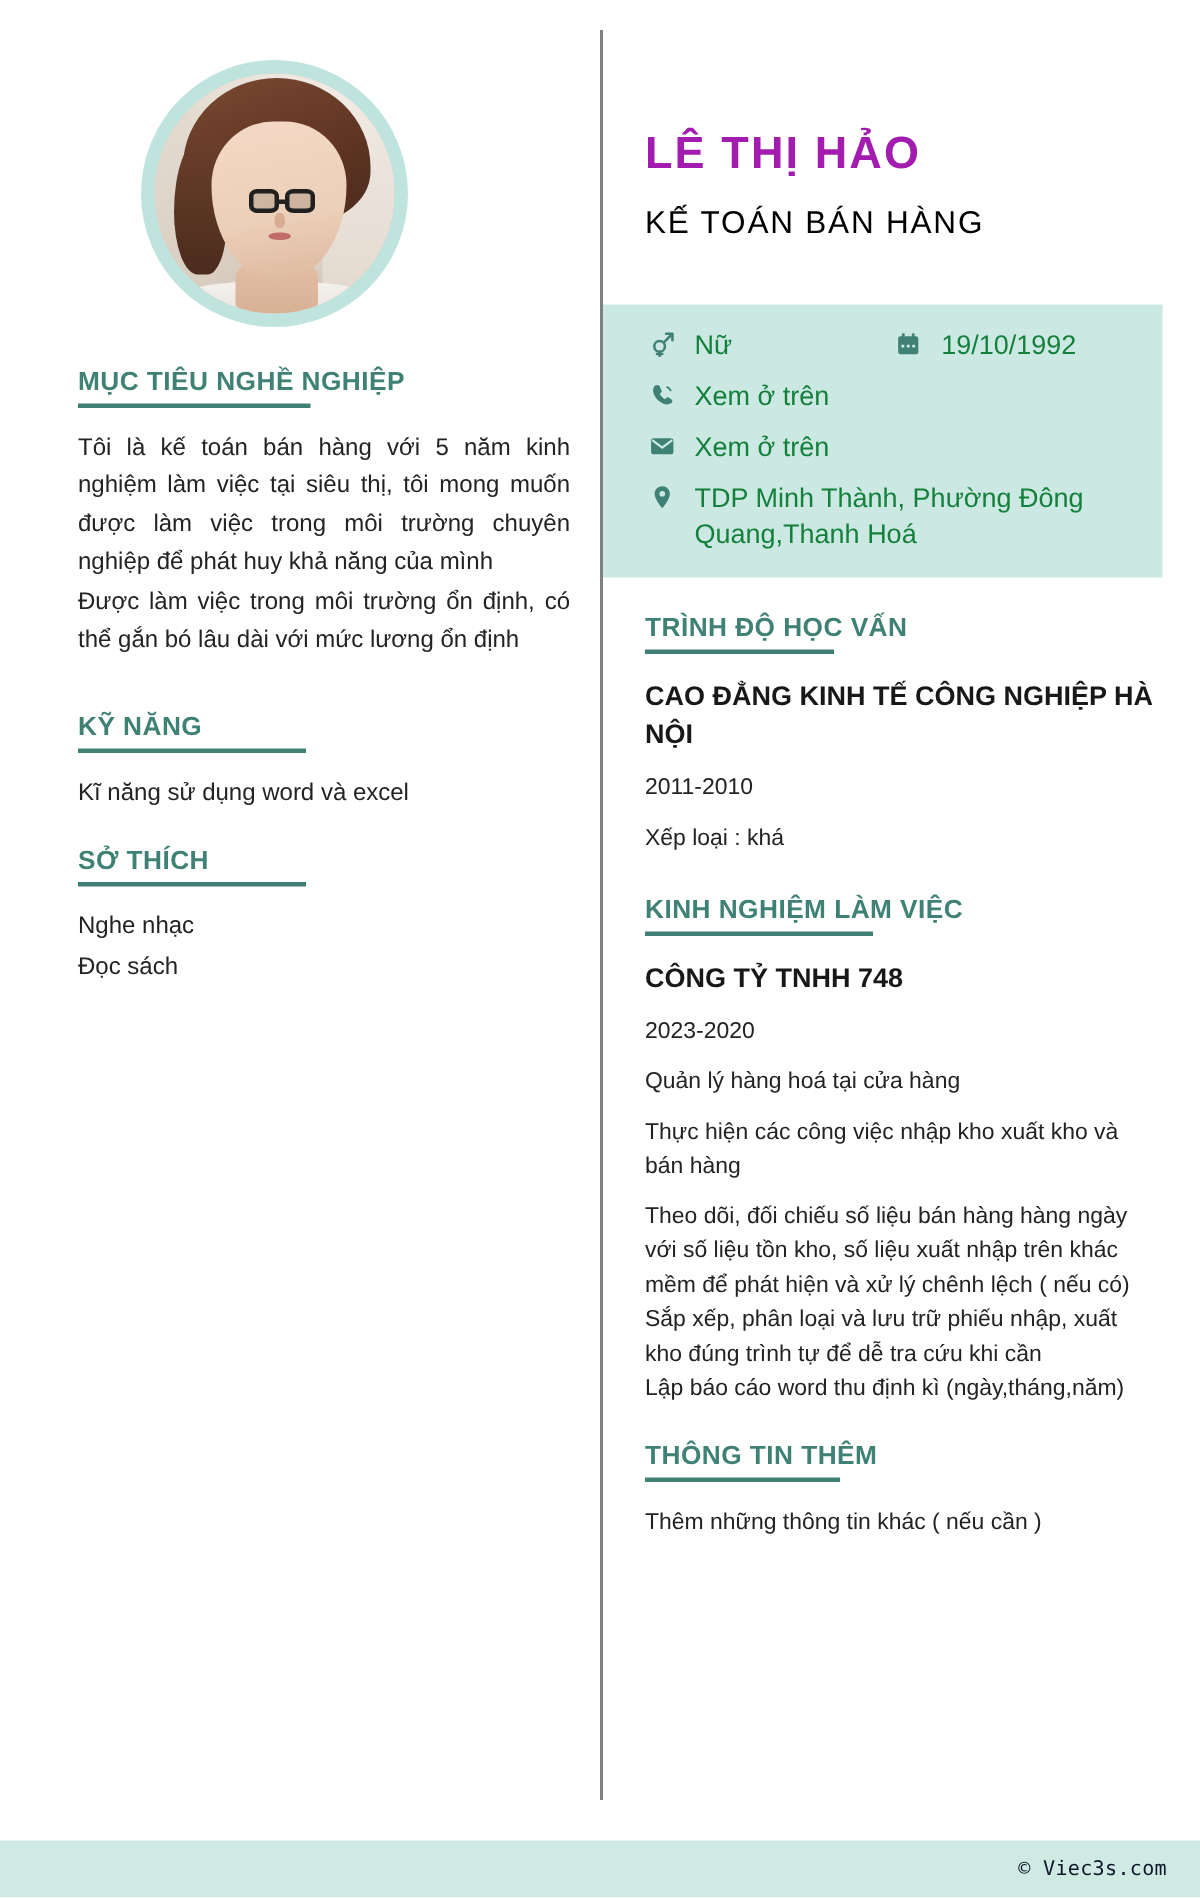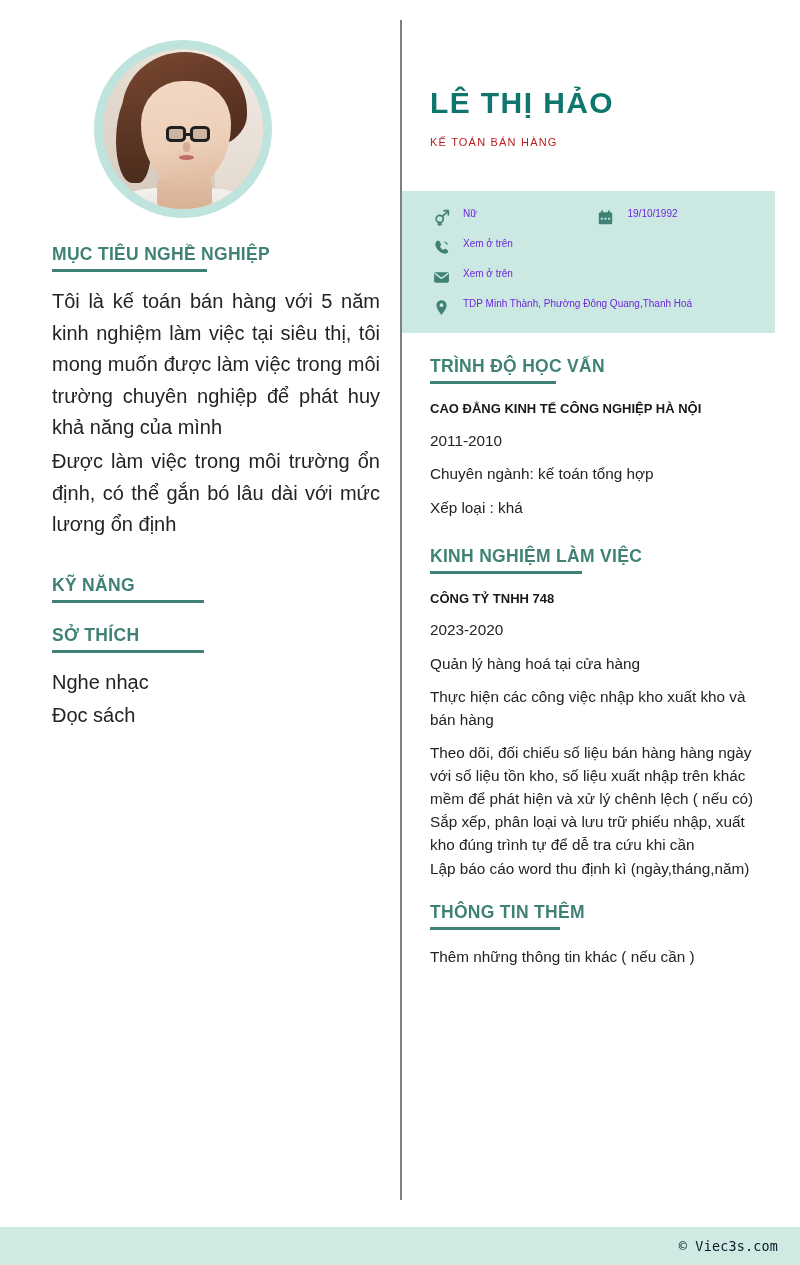--- a/index.html
+++ b/index.html
@@ -157,21 +157,21 @@
   }
   .sec-rule {
     width: 155px;
     height: 3px;
     background: #3f8275;
     margin-bottom: 14px;
   }
   .sec-rule.short { width: 152px; }
 
   .body-text {
-    font-size: 20px;
+    font-size: 16px;
     line-height: 1.58;
     color: #232323;
     margin: 0 0 0 0;
     text-align: justify;
   }
   .body-text + .body-text { margin-top: 2px; }
   .body-text.left { text-align: left; }
   .gap-para { margin-top: 15px; }
 
   
@@ -183,28 +183,28 @@
     box-sizing: border-box;
   }
 
   .name-block {
     padding: 86px 0 0 30px;
   }
   .cv-name {
     font-size: 30px;
     font-weight: bold;
     letter-spacing: 1.4px;
-    color: #0f766e;
+    color: #a21caf;
     margin: 0;
     line-height: 1.1;
   }
   .cv-role {
-    font-size: 11px;
+    font-size: 21px;
     letter-spacing: 1.2px;
-    color: #b91c1c;
+    color: #000000;
     margin: 17px 0 0 0;
     line-height: 1.2;
   }
 
   .contact-box {
     margin: 42px 25px 0 2px;
     background: #cbe9e2;
     padding: 16px 16px 16px 28px;
     box-sizing: border-box;
   }
@@ -224,23 +224,23 @@
     min-width: 22px;
     height: 20px;
     margin-right: 11px;
     display: flex;
     align-items: center;
     justify-content: center;
     color: #3f8275;
   }
   .c-icon svg { display: block; }
   .c-text {
-    font-size: 10px;
+    font-size: 18px;
     line-height: 1.33;
-    color: #6d28d9;
+    color: #15803d;
   }
 
   .r-section { margin: 23px 30px 0 30px; }
   .r-sec-title {
     font-size: 17.5px;
     font-weight: bold;
     letter-spacing: .3px;
     color: #3f8275;
     text-transform: uppercase;
     margin: 0 0 4px 0;
@@ -249,21 +249,21 @@
   .r-sec-rule {
     height: 3px;
     background: #3f8275;
     margin-bottom: 16px;
   }
   .rule-w1 { width: 126px; }
   .rule-w2 { width: 152px; }
   .rule-w3 { width: 130px; }
 
   .entry-title {
-    font-size: 13px;
+    font-size: 18px;
     font-weight: bold;
     color: #181818;
     line-height: 1.42;
     margin: 0 0 11px 0;
   }
   .entry-line {
     font-size: 15.3px;
     color: #232323;
     line-height: 1.48;
     margin: 0 0 11px 0;
@@ -324,20 +324,21 @@
     <div class="section">
       <div class="sec-title">MỤC TIÊU NGHỀ NGHIỆP</div>
       <div class="sec-rule"></div>
       <p class="body-text">Tôi là kế toán bán hàng với 5 năm kinh nghiệm làm việc tại siêu thị, tôi mong muốn được làm việc trong môi trường chuyên nghiệp để phát huy khả năng của mình</p>
       <p class="body-text">Được làm việc trong môi trường ổn định, có thể gắn bó lâu dài với mức lương ổn định</p>
     </div>
 
     <div class="section" style="margin-top:34px">
       <div class="sec-title">KỸ NĂNG</div>
       <div class="sec-rule short"></div>
+      <p class="body-text left">Kĩ năng sử dụng word và excel</p>
     </div>
 
     <div class="section" style="margin-top:22px">
       <div class="sec-title">SỞ THÍCH</div>
       <div class="sec-rule short"></div>
       <p class="body-text left">Nghe nhạc</p>
       <p class="body-text left">Đọc sách</p>
     </div>
 
   </div>
@@ -415,21 +416,20 @@
         </div>
       </div>
 
     </div>
 
     <div class="r-section">
       <div class="r-sec-title">TRÌNH ĐỘ HỌC VẤN</div>
       <div class="r-sec-rule rule-w1"></div>
       <div class="entry-title">CAO ĐẲNG KINH TẾ CÔNG NGHIỆP HÀ NỘI</div>
       <div class="entry-line">2011-2010</div>
-      <div class="entry-line">Chuyên ngành: kế toán tổng hợp</div>
       <div class="entry-line">Xếp loại : khá</div>
     </div>
 
     <div class="r-section" style="margin-top:26px">
       <div class="r-sec-title">KINH NGHIỆM LÀM VIỆC</div>
       <div class="r-sec-rule rule-w2"></div>
       <div class="entry-title">CÔNG TỶ TNHH 748</div>
       <div class="entry-line">2023-2020</div>
       <div class="entry-line">Quản lý hàng hoá tại cửa hàng</div>
       <div class="entry-line">Thực hiện các công việc nhập kho xuất kho và bán hàng</div>

